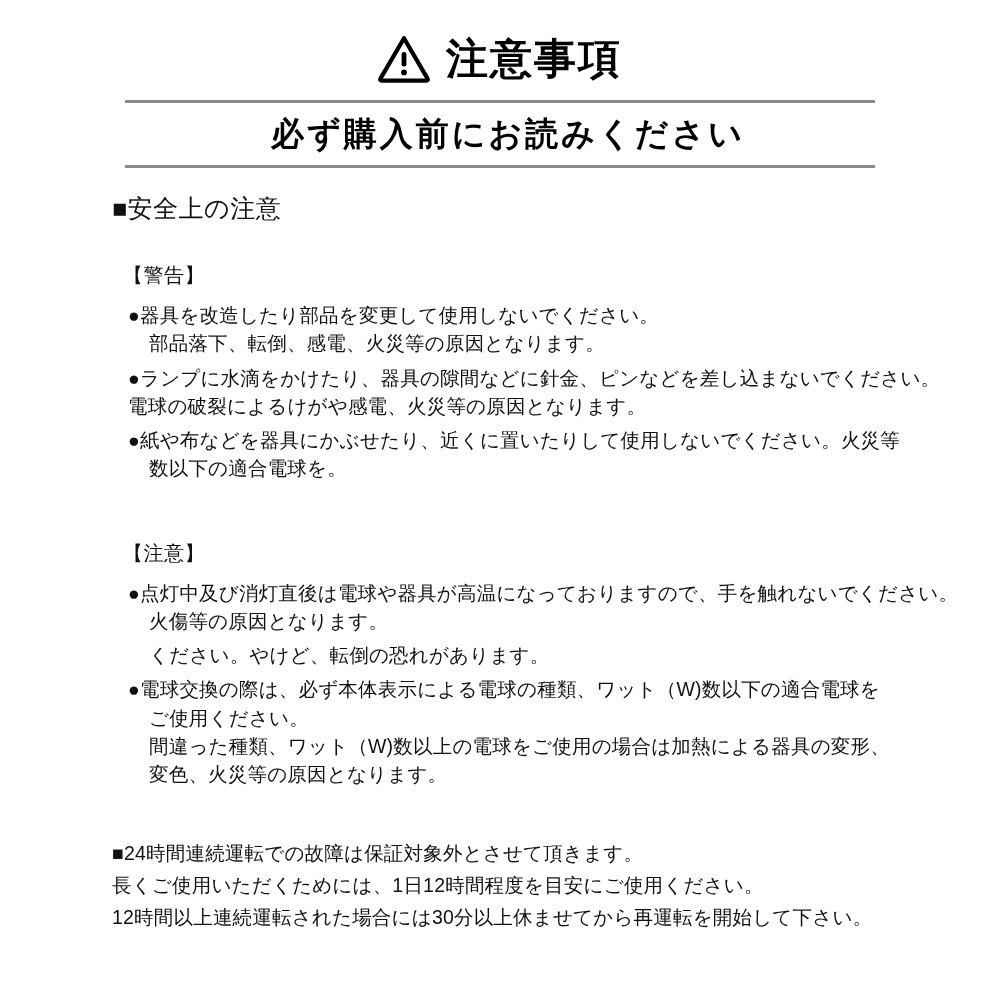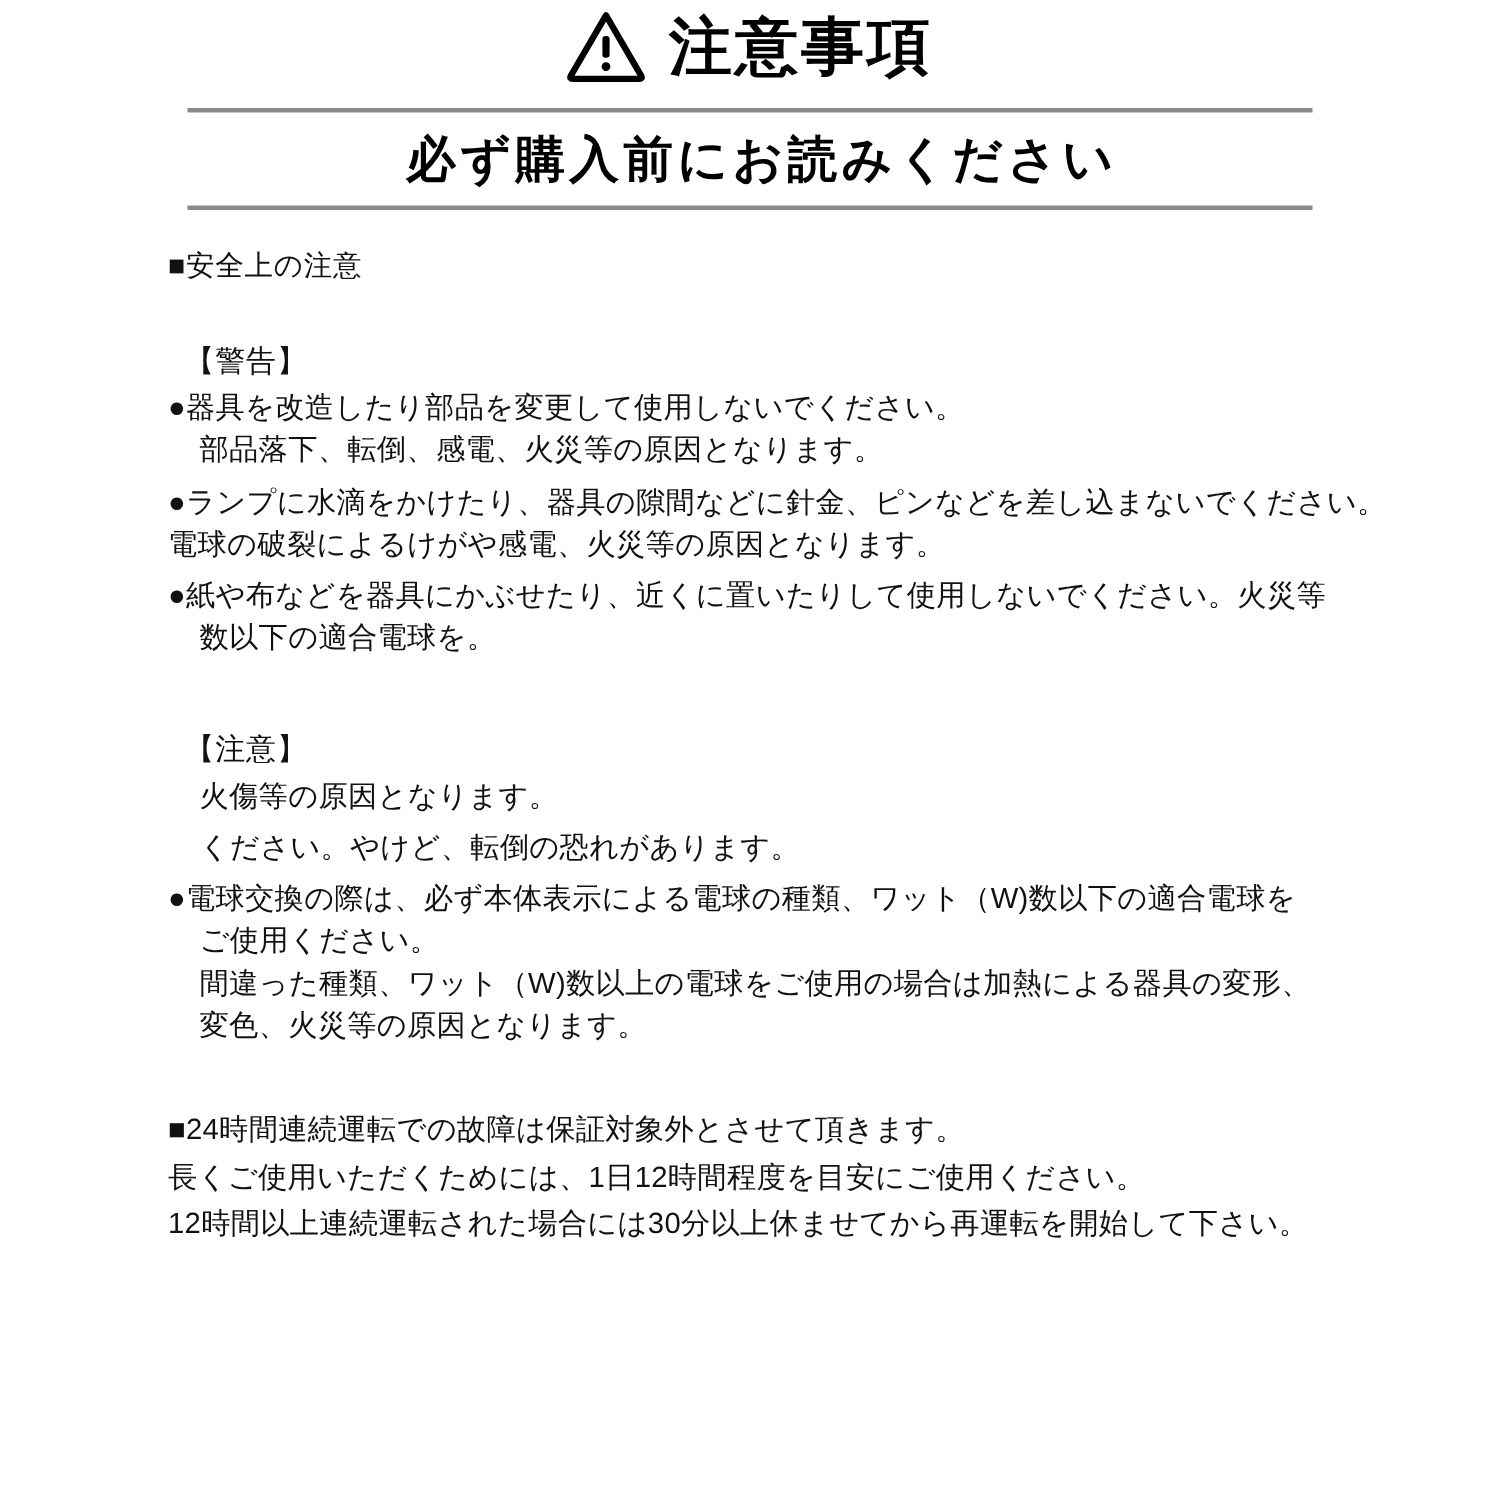--- a/index.html
+++ b/index.html
@@ -16,21 +16,21 @@
   }
   .page {
     position: relative;
     width: 1000px;
     height: 1000px;
     box-sizing: border-box;
   }
 
   
   .header {
-    padding-top: 0;
+    padding-top: 28px;
   }
   .title-row {
     display: flex;
     align-items: center;
     justify-content: center;
     gap: 16px;
     height: 62px;
   }
   .warning-icon {
     width: 52px;
@@ -70,40 +70,40 @@
   .rule-bottom { margin-bottom: 0; }
 
   
   .body-area {
     padding: 28px 0 0 112px;
     font-size: 19px;
     line-height: 1.0;
     color: #111111;
   }
   .section-head {
-    font-size: 19px;
+    font-size: 25px;
     font-weight: 400;
     letter-spacing: 0.5px;
     margin: 0 0 0 0;
     white-space: nowrap;
   }
   .block-gap-lg { height: 44px; }
   .block-gap-md { height: 34px; }
 
   .label-line {
     font-size: 20px;
     letter-spacing: 0.5px;
     margin-left: 11px;
     margin-bottom: 7px;
     white-space: nowrap;
   }
 
   ul.notes {
     list-style: none;
-    margin: 0;
+    margin: 16px;
     padding: 0;
   }
   ul.notes > li {
     margin: 0 0 6px 0;
     padding: 0;
   }
   .ln {
     font-size: 19.5px;
     letter-spacing: 0.2px;
     line-height: 1.45;
@@ -162,20 +162,21 @@
           <div class="ln bullet">●紙や布などを器具にかぶせたり、近くに置いたりして使用しないでください。火災等</div>
           <div class="ln cont">数以下の適合電球を。</div>
         </li>
       </ul>
 
     <div class="block-gap-lg"></div>
 
     <div class="label-line">【注意】</div>
     <ul class="notes" id="caution-list">
         <li>
+          <div class="ln bullet">●点灯中及び消灯直後は電球や器具が高温になっておりますので、手を触れないでください。</div>
           <div class="ln cont">火傷等の原因となります。</div>
         </li>
         <li>
           <div class="ln cont">ください。やけど、転倒の恐れがあります。</div>
         </li>
         <li>
           <div class="ln bullet">●電球交換の際は、必ず本体表示による電球の種類、ワット（W)数以下の適合電球を</div>
           <div class="ln cont">ご使用ください。</div>
           <div class="ln cont">間違った種類、ワット（W)数以上の電球をご使用の場合は加熱による器具の変形、</div>
           <div class="ln cont">変色、火災等の原因となります。</div>

